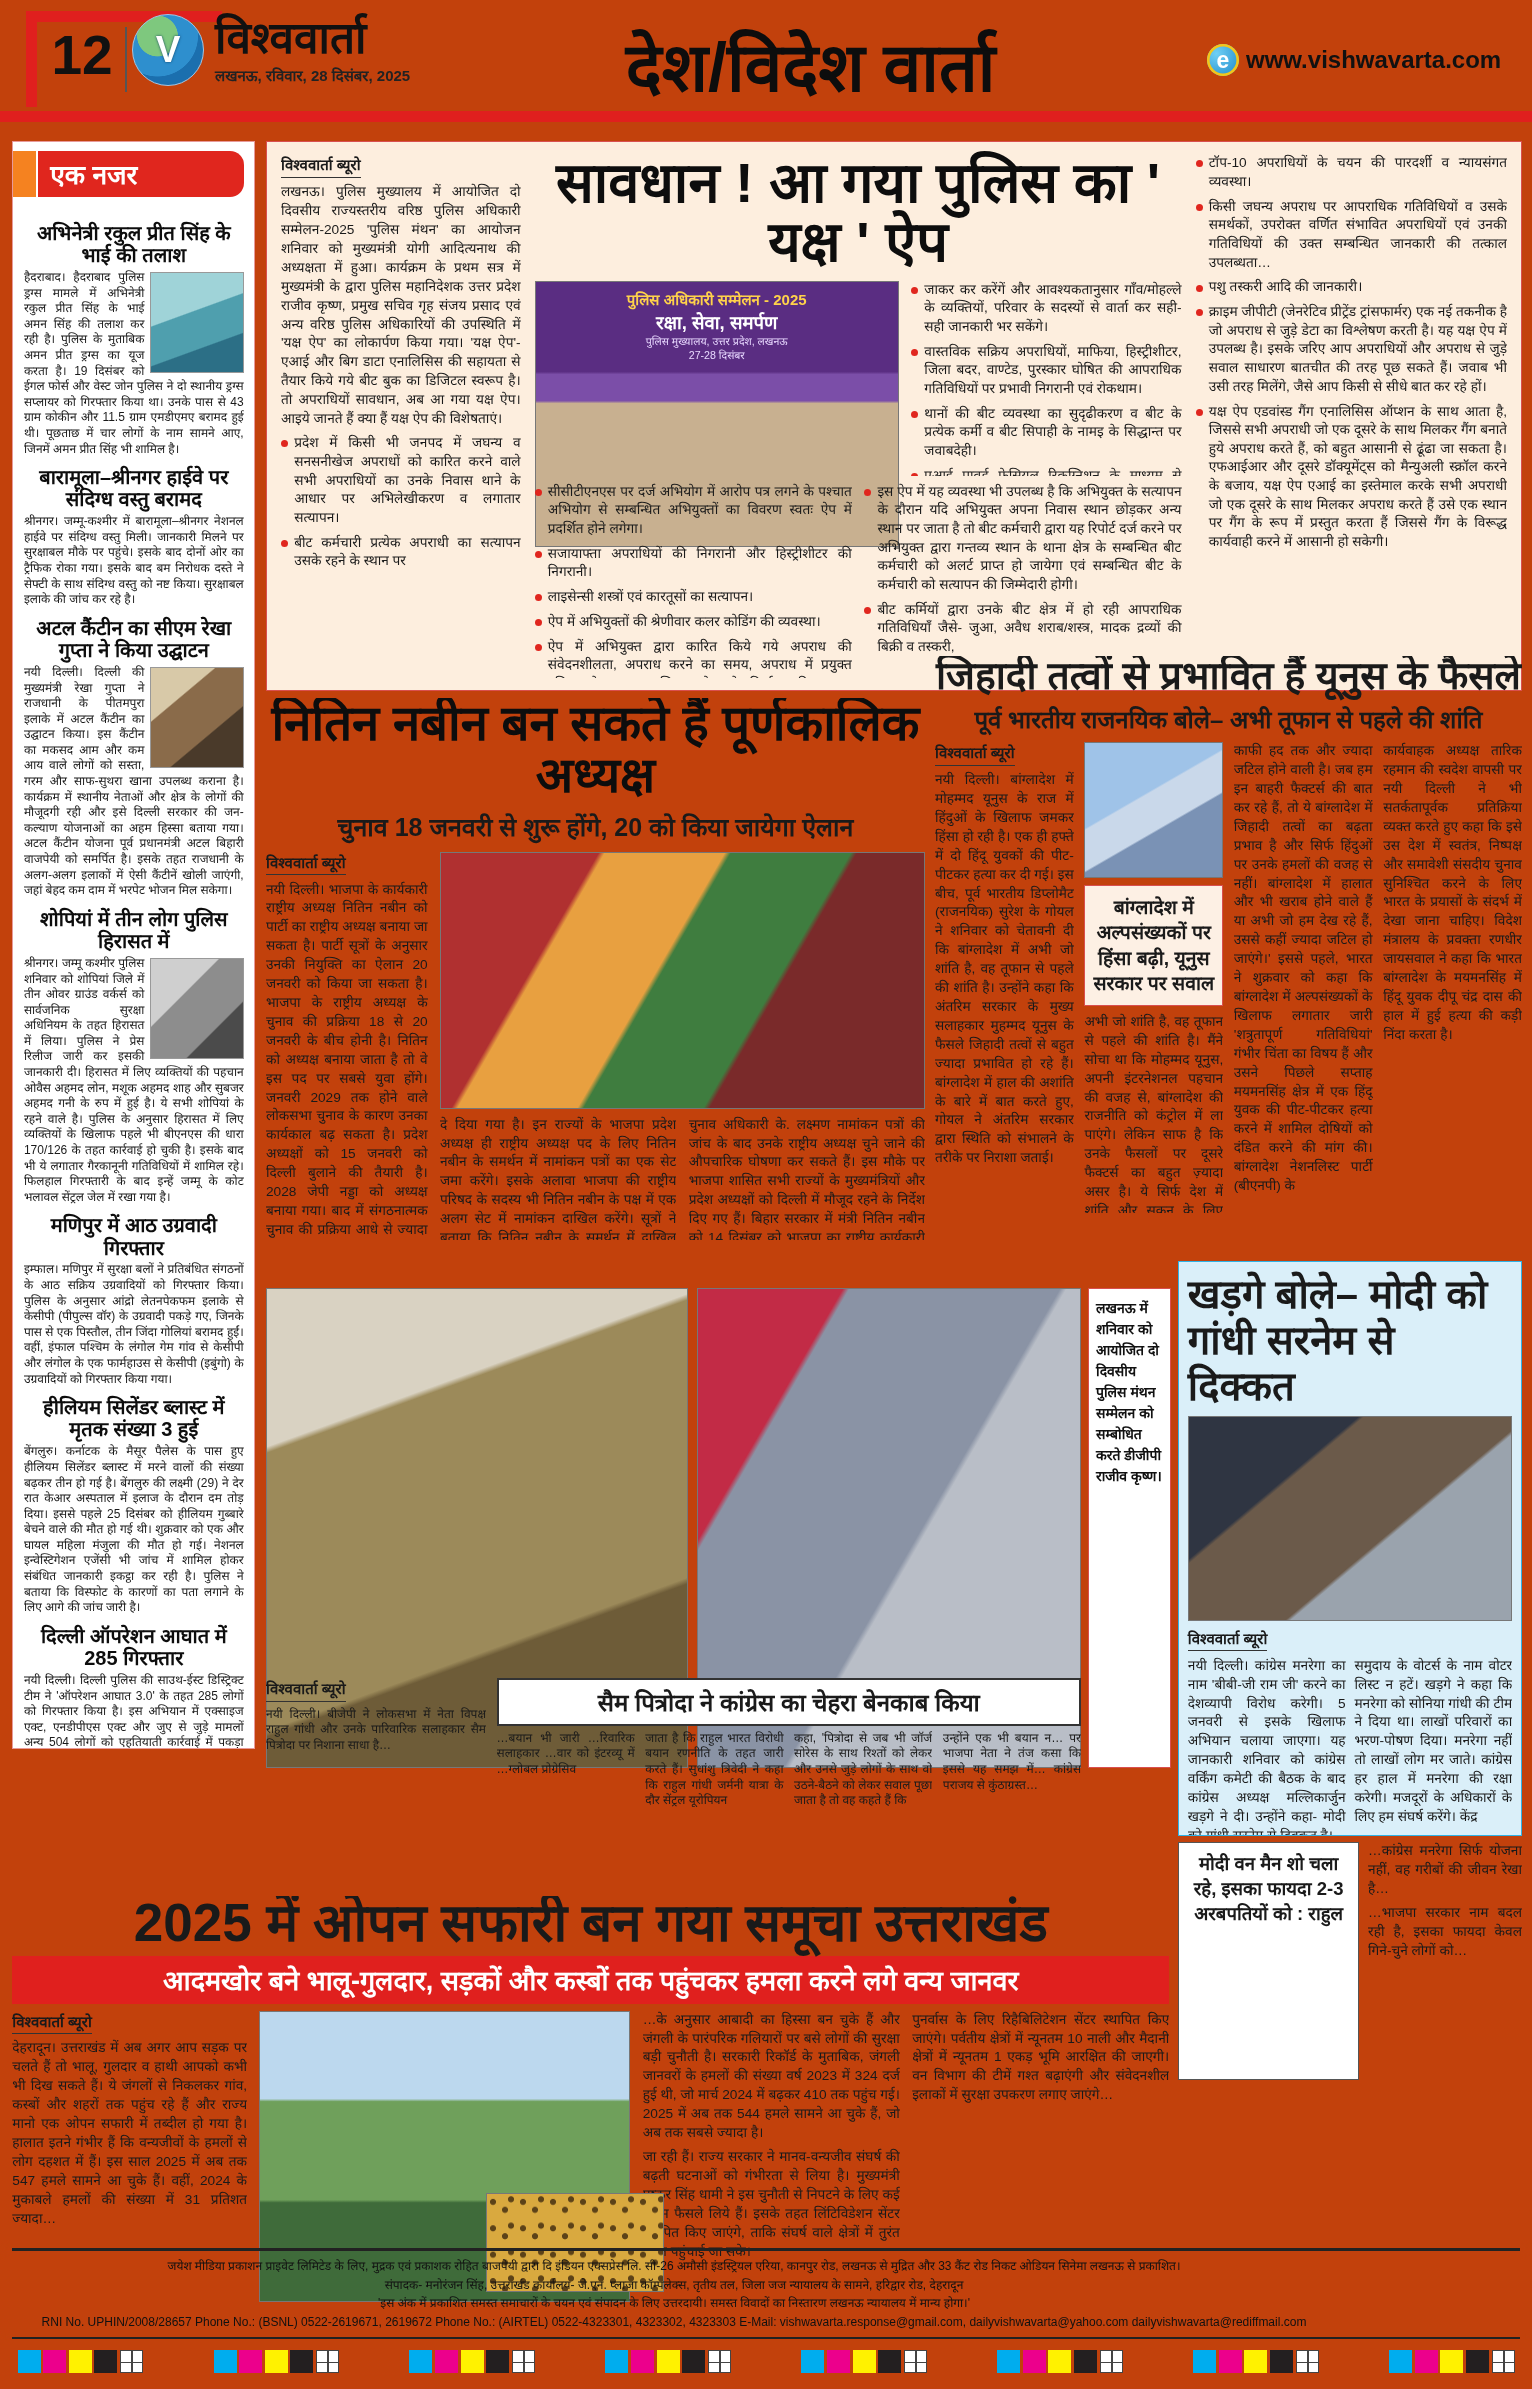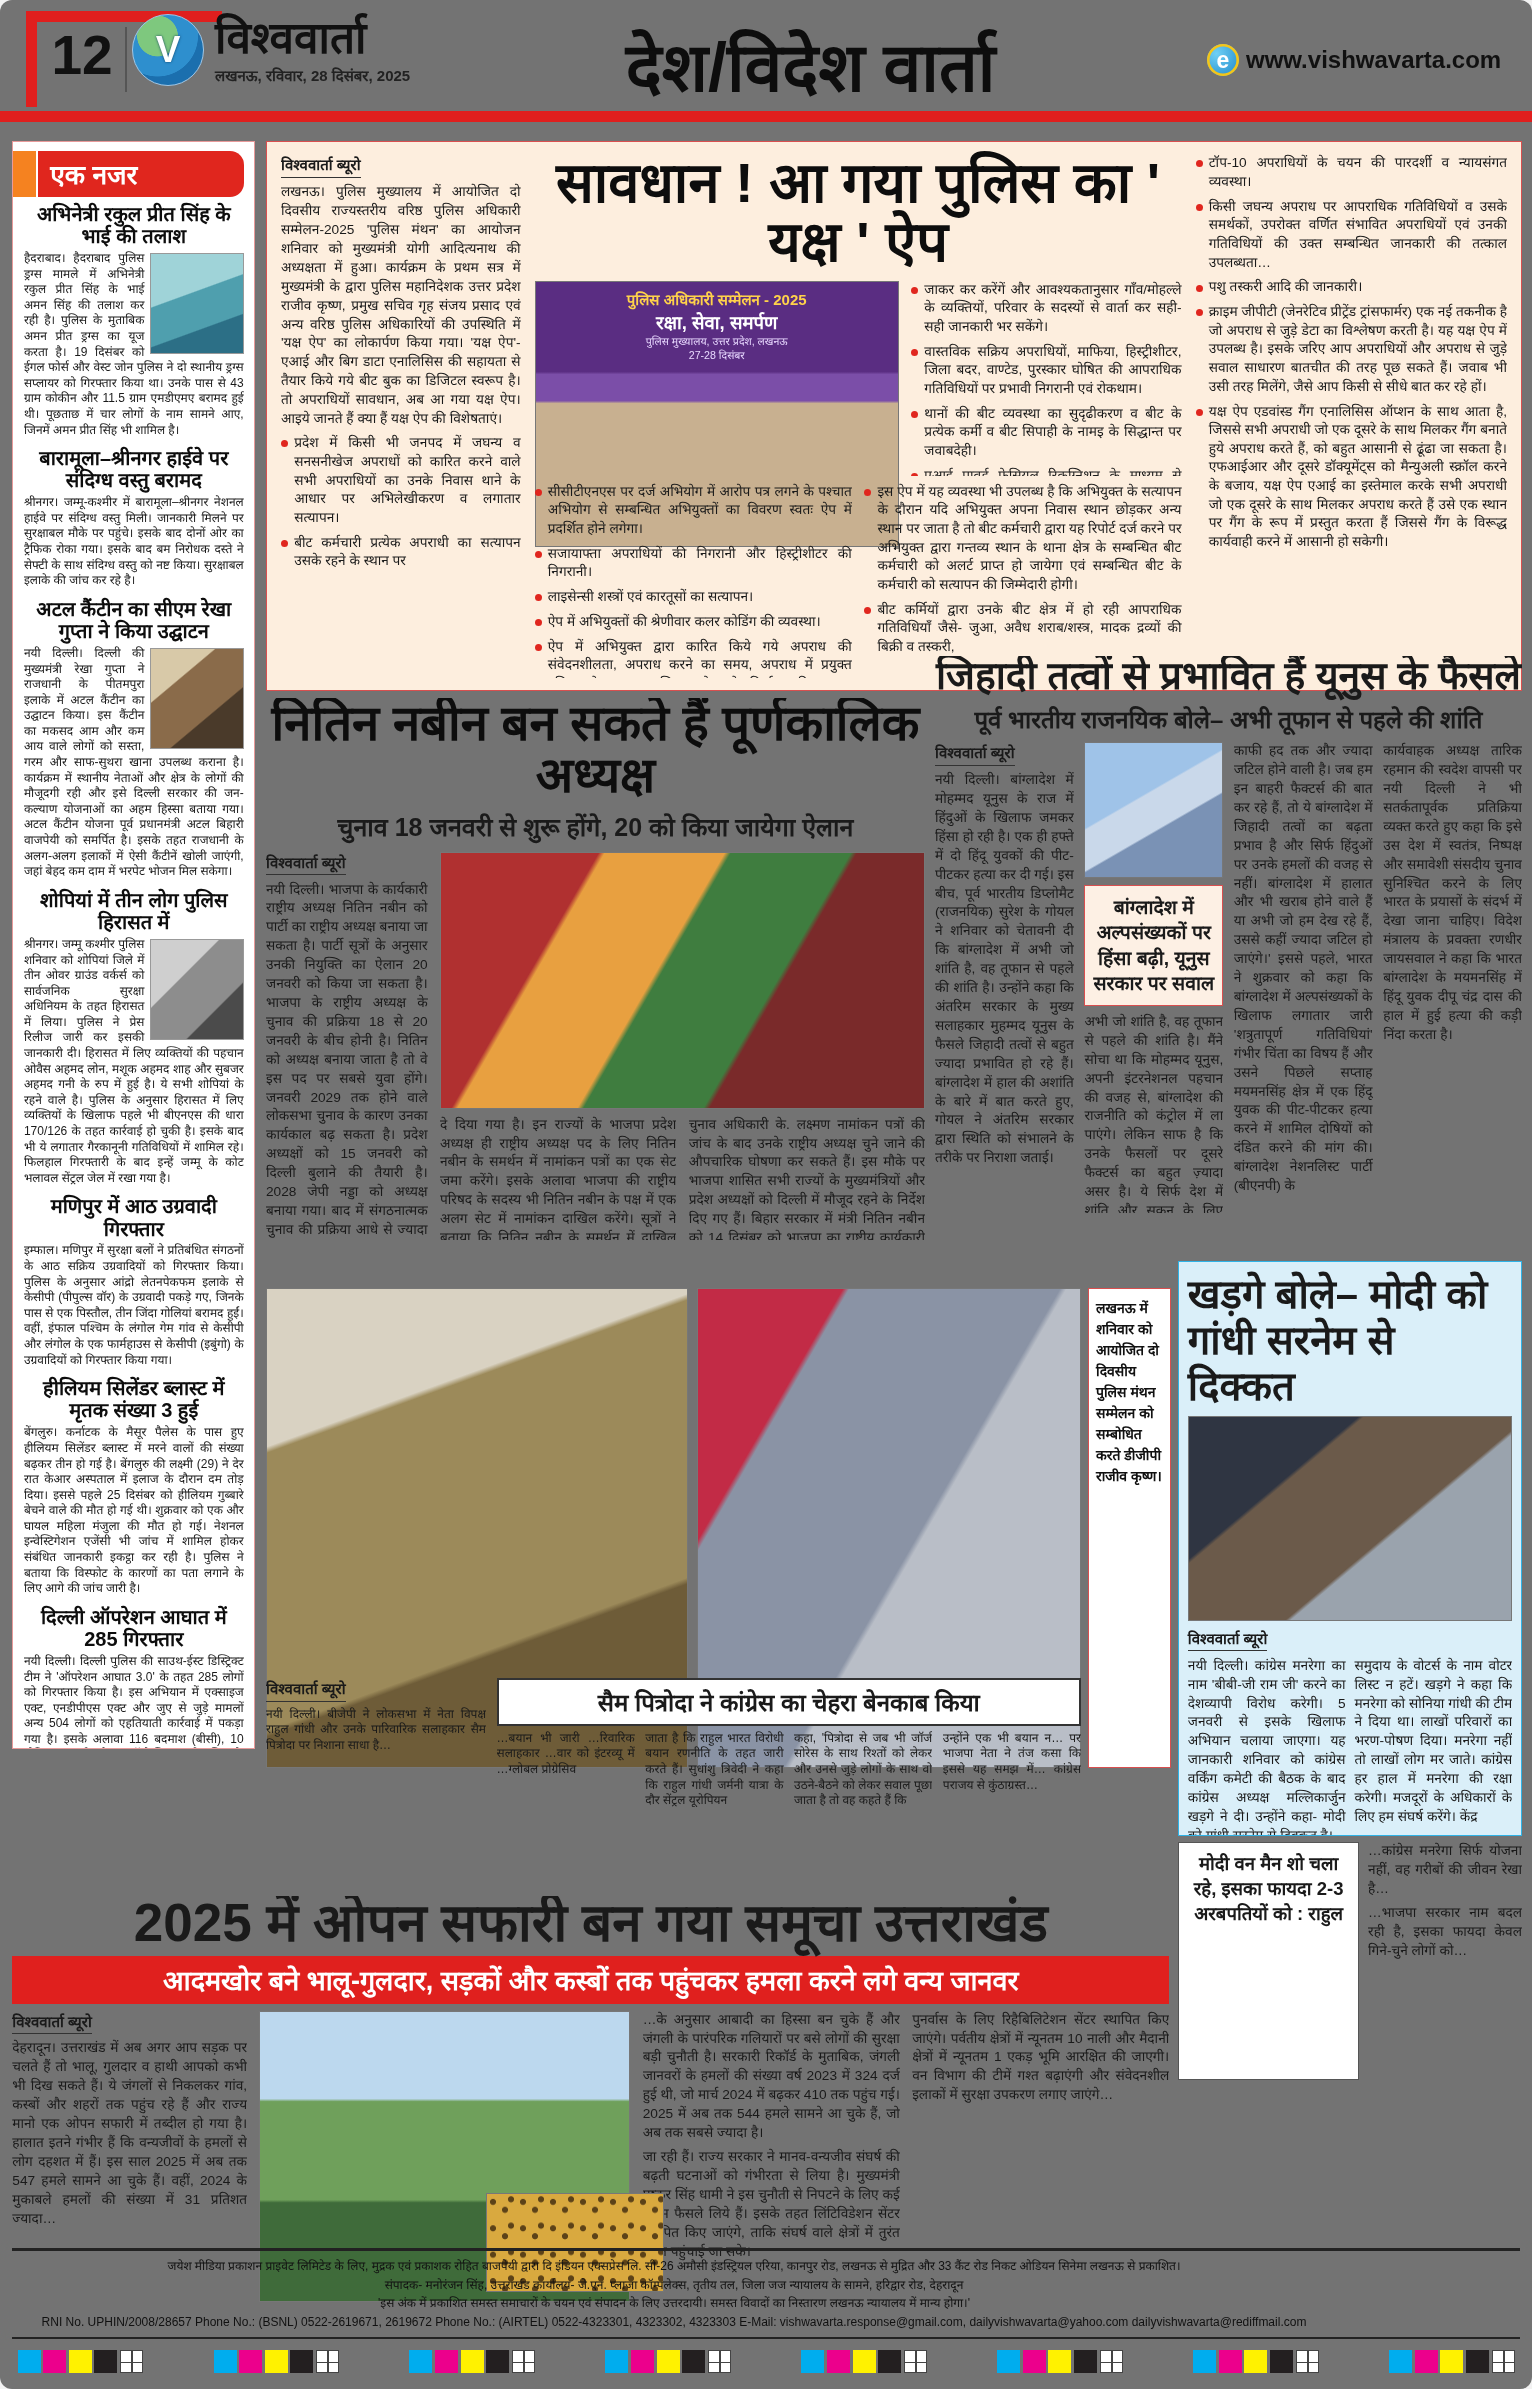--- a/index.html
+++ b/index.html
@@ -1,38 +1,38 @@
 <!DOCTYPE html>
 <html style="font-size:14px"><head>
 <meta charset="utf-8">
 <style>
   html,body{margin:0;padding:0;background:#f2f2f2;}
   body{font-family:"Liberation Sans",sans-serif;color:#1a1a1a;}
-  .page{position:relative;width:1532px;height:2389px;background:#737373;margin:0 auto;overflow:hidden;border-radius:12px;}
+  .page{position:relative;width:1532px;height:2389px;background:#c2410c;margin:0 auto;overflow:hidden;}
   .abs{position:absolute;}
   .just{text-align:justify;}
   .ovh{overflow:hidden;}
   
   .pagenum-wrap{left:26.4px;top:10.6px;width:203px;height:88px;}
   .red-corner{position:absolute;left:0;top:0;width:185px;height:85px;border-top:11.4px solid #e01f1e;border-left:11.4px solid #e01f1e;}
   .pagenum{position:absolute;left:25px;top:12.3px;font-size:55px;font-weight:bold;color:#111;}
   .hdr-divider{position:absolute;left:99px;top:16px;width:1.8px;height:65px;background:#555;}
   .logo{left:132px;top:14px;width:70px;height:70px;border-radius:50%;background:radial-gradient(circle at 35% 30%,#7ec87e 0 30%,#2e8fce 31% 60%,#1b6fae 61% 100%);display:flex;align-items:center;justify-content:center;border:1.8px solid #9ec7e8;}
   .logo span{color:#fff;font-size:37px;font-weight:bold;text-shadow:0 0 2.6px #0a3a5c;}
   .masthead{left:215px;top:16px;width:291px;}
   .masthead .title{font-size:44px;font-weight:bold;color:#111;line-height:1;}
   .masthead .dateline{font-size:15px;color:#222;margin-top:5.3px;font-weight:bold;}
   .section-title{left:564px;top:17.6px;width:493px;text-align:center;font-size:68px;font-weight:bold;color:#0d0d0d;}
   .website{left:1207px;top:44px;display:flex;align-items:center;gap:7px;}
   .e-icon{width:32px;height:32px;border-radius:50%;background:radial-gradient(circle at 30% 30%,#6fd0f5,#1c86c8);color:#fff;font-size:23px;font-weight:bold;display:flex;align-items:center;justify-content:center;box-shadow:0 0 0 2.6px #f5c518 inset;}
   .website .url{font-size:24px;font-weight:bold;color:#111;}
   .top-rule{left:0;top:111px;width:1532px;height:11.4px;background:#e01f1e;}
   
   .sidebar{left:12.3px;top:141px;width:243px;height:1608px;border:1.8px solid #e89a9a;background:#fff;padding:8.8px 10.6px;box-sizing:border-box;}
-  .eknajar{position:relative;height:46px;margin-bottom:6px;}
+  .eknajar{position:relative;height:46px;margin-bottom:25px;}
   .eknajar .orange{position:absolute;left:-10.6px;top:0;width:23px;height:46px;background:#f58220;}
   .eknajar .ribbon{position:absolute;left:14px;top:0;right:0;height:46px;background:#e0261e;border-radius:0 14px 14px 0;display:flex;align-items:center;padding-left:12.3px;color:#fff;font-size:26.4px;font-weight:bold;}
   .brief{margin-bottom:8.8px;}
   .brief h3{margin:3.5px 0 3.5px 0;font-size:20px;line-height:1.12;color:#0d0d0d;text-align:center;}
   .brief .bbody{font-size:12px;line-height:1.3;}
   .bphoto{float:right;width:92px;height:99px;margin:1.8px 0 3.5px 5.3px;border:0.9px solid #999;}
   .p-rakul{background:linear-gradient(160deg,#9fd3d8 0 40%,#4f9fae 41% 70%,#2c6f86 71% 100%);}
   .p-canteen{background:linear-gradient(140deg,#d8c9a8 0 30%,#8a6b4a 31% 65%,#4a3category 66% 100%);background:linear-gradient(140deg,#d8c9a8 0 30%,#8a6b4a 31% 65%,#4a3a2a 66% 100%);}
   .p-cuffs{background:linear-gradient(135deg,#cfcfcf 0 35%,#8d8d8d 36% 70%,#4b4b4b 71% 100%);}
   

